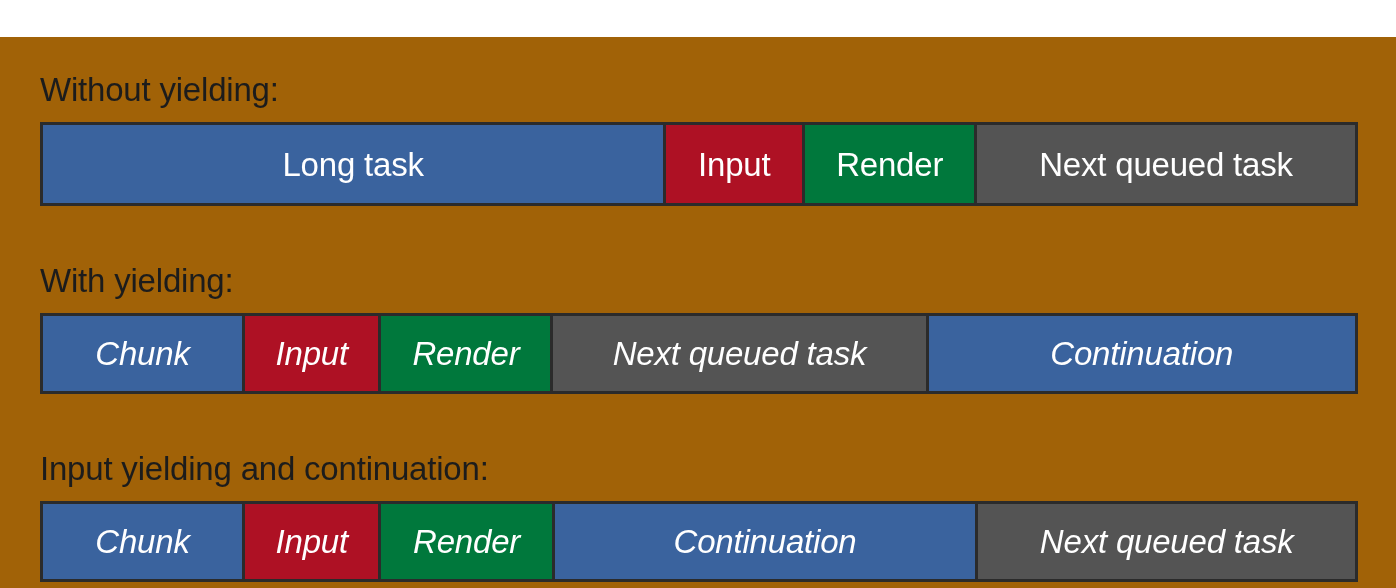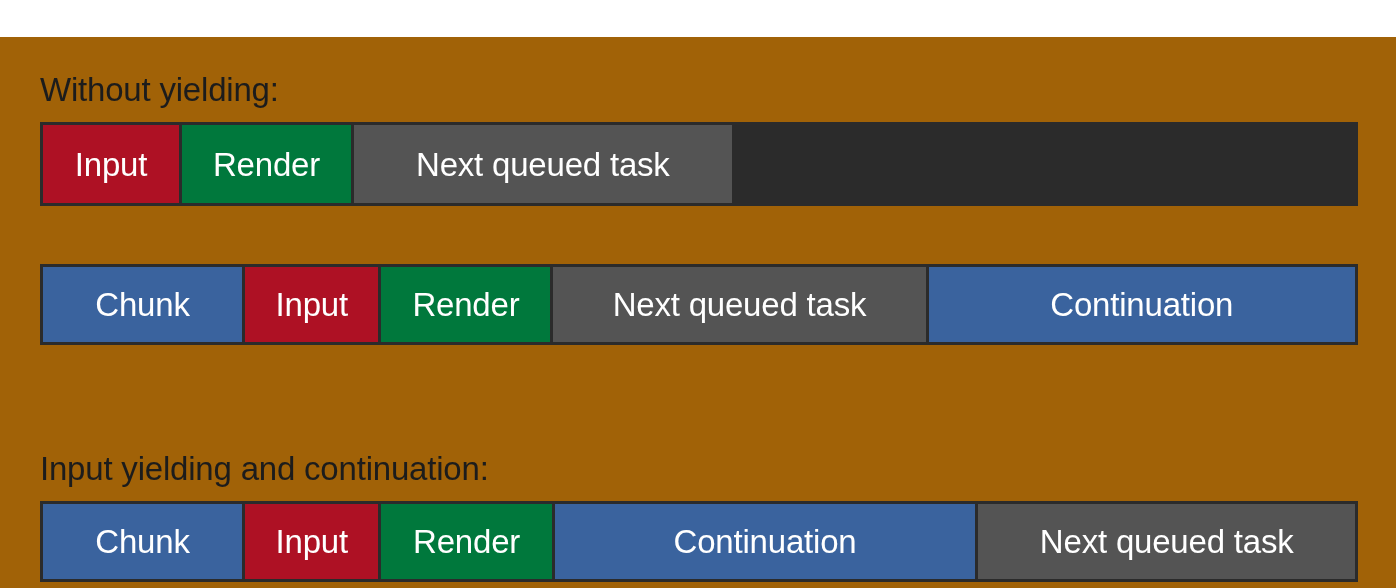--- a/index.html
+++ b/index.html
@@ -38,20 +38,21 @@
   .timeline {
     display: flex;
     width: 100%;
     box-sizing: border-box;
     border: 3px solid #2b2b2b;
     background: #2b2b2b;
     height: 84px;
   }
   .timeline.short {
     height: 81px;
+    font-style: italic;
   }
   .seg {
     display: flex;
     align-items: center;
     justify-content: center;
     box-sizing: border-box;
     border-right: 3px solid #2b2b2b;
     overflow: hidden;
     min-width: 0;
   }
@@ -76,33 +77,37 @@
   #group-2 .caption { margin-bottom: 16px; }
 </style>
 </head>
 <body style="background: rgb(255, 255, 255);">
 
 <div class="canvas">
 
   <div class="group" id="group-0">
     <div class="caption">Without yielding:</div>
     <div class="timeline">
+      <div class="seg" style="background-color: rgb(58, 99, 158); flex: 0 0 47.5%;">
+        <span class="seg-label">Long task</span>
+      </div>
       <div class="seg" style="background-color: rgb(174, 17, 36); flex: 0 0 10.6%;">
         <span class="seg-label">Input</span>
       </div>
       <div class="seg" style="background-color: rgb(0, 120, 60); flex: 0 0 13.1%;">
         <span class="seg-label">Render</span>
       </div>
       <div class="seg" style="background-color: rgb(84, 84, 84); flex: 0 0 28.8%;">
         <span class="seg-label">Next queued task</span>
       </div>
     </div>
   </div>
 
   <div class="group" id="group-1">
+    <div class="caption">With yielding:</div>
     <div class="timeline short">
       <div class="seg" style="background-color: rgb(58, 99, 158); flex: 0 0 15.4%;">
         <span class="seg-label">Chunk</span>
       </div>
       <div class="seg" style="background-color: rgb(174, 17, 36); flex: 0 0 10.4%;">
         <span class="seg-label">Input</span>
       </div>
       <div class="seg" style="background-color: rgb(0, 120, 60); flex: 0 0 13.1%;">
         <span class="seg-label">Render</span>
       </div>

